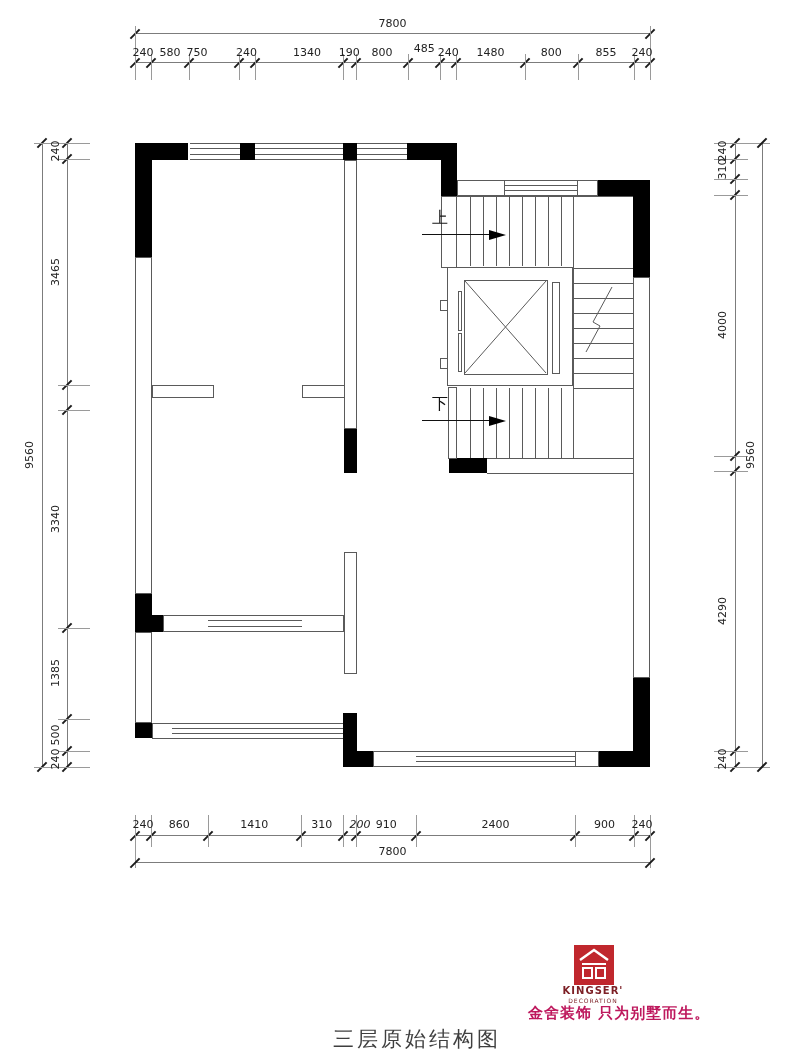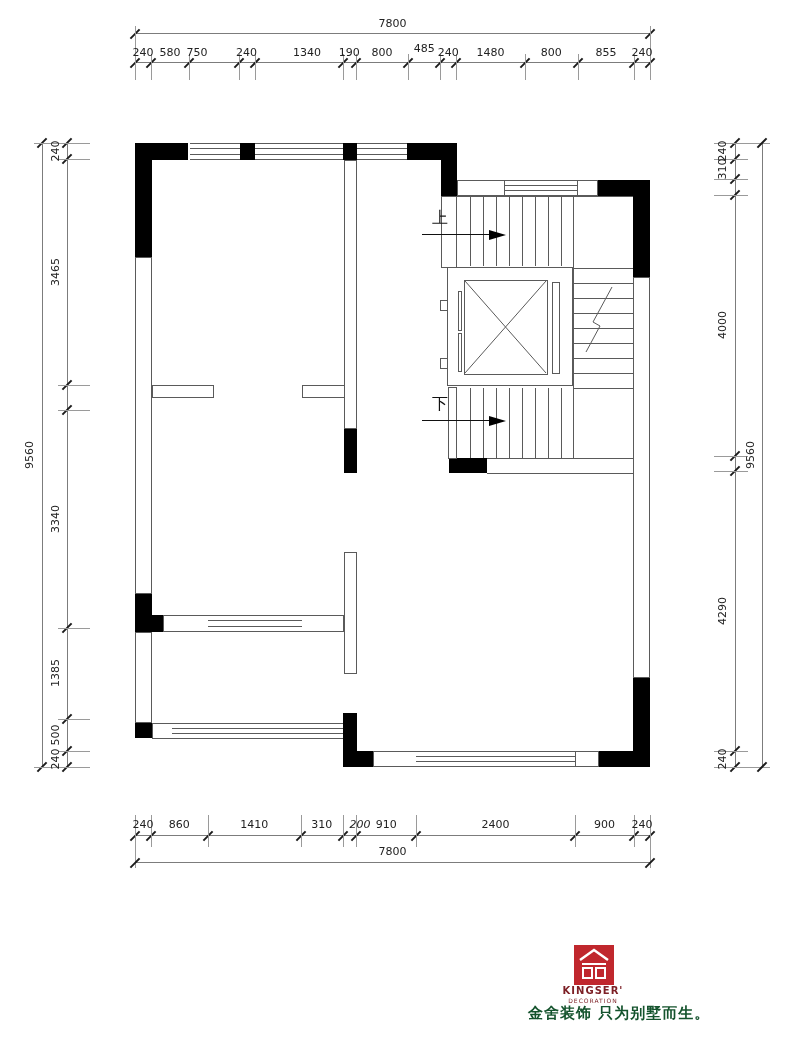--- a/index.html
+++ b/index.html
@@ -259,16 +259,17 @@
   <div id="brand">
     <svg width="40" height="40" style="position:absolute;left:574px;top:945px;" viewBox="0 0 40 40">
       <rect x="0" y="0" width="40" height="40" class="brand-fill" fill="#c0272d"></rect>
       <path d="M6 15 L20 5 L34 15" fill="none" stroke="#fff" stroke-width="2.5"></path>
       <line x1="8" y1="19" x2="32" y2="19" stroke="#fff" stroke-width="2"></line>
       <rect x="9" y="23" width="9" height="10" fill="none" stroke="#fff" stroke-width="2"></rect>
       <rect x="22" y="23" width="9" height="10" fill="none" stroke="#fff" stroke-width="2"></rect>
     </svg>
     <div id="brand-name" class="brand-dark" style="color: rgb(125, 32, 38);">KINGSER'</div>
     <div id="brand-sub" class="brand-dark" style="color: rgb(125, 32, 38);">DECORATION</div>
-    <div id="brand-tagline" class="brand-red" style="color: #14532d;">金舍装饰 只为别墅而生。</div>
+    <div id="brand-tagline" class="brand-red" style="color: #be185d;">金舍装饰 只为别墅而生。</div>
   </div>
 
+  <div id="caption">三层原始结构图</div>
 </div>
 
 </body></html>

